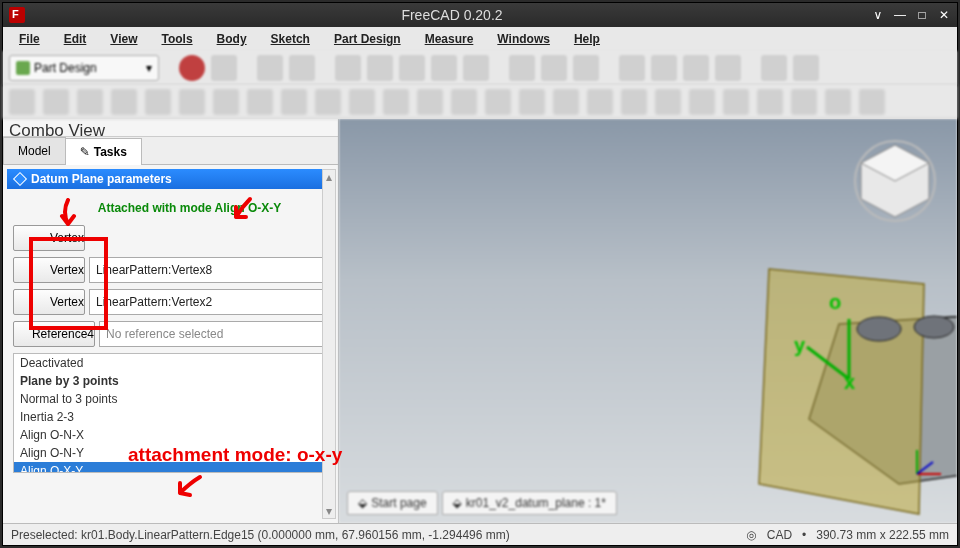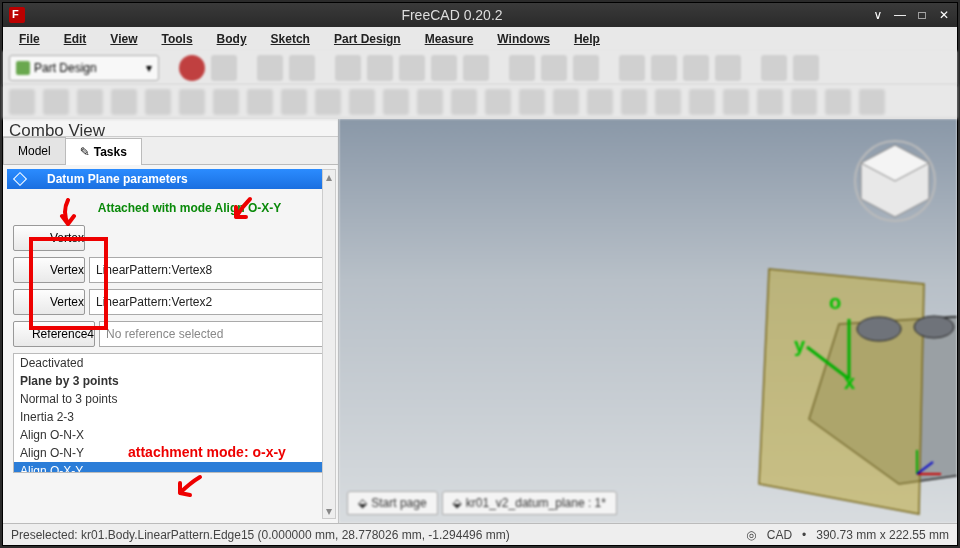--- a/index.html
+++ b/index.html
@@ -17,41 +17,41 @@
 .toolbar2 { height:34px; background:#e8e8e8; border-bottom:1px solid #ccc; display:flex; align-items:center; padding:0 6px; gap:8px; filter:blur(1.5px); }
 .combo { width:150px; height:26px; border:1px solid #aaa; border-radius:3px; background:#f8f8f8; display:flex; align-items:center; padding:0 6px; gap:4px; }
 .tbicon { width:26px; height:26px; background:#d0d0d0; border-radius:3px; }
 .tbsep { width:8px; }
 .main { flex:1; display:flex; overflow:hidden; }
 .sidebar { width:336px; background:#f5f5f5; border-right:1px solid #bbb; display:flex; flex-direction:column; }
 .panel-title { height:18px; padding:2px 6px; font-size:17px; color:#333; border-bottom:1px solid #ccc; }
 .tabs { height:28px; display:flex; border-bottom:1px solid #bbb; background:#eee; }
 .tab { padding:6px 14px; border:1px solid #bbb; border-bottom:none; background:#e4e4e4; margin-right:-1px; display:flex; align-items:center; gap:4px; }
 .tab.active { background:#fff; position:relative; top:1px; }
-.task-header { height:20px; background:linear-gradient(#2b8cff,#1a6fe0); color:#fff; font-weight:bold; padding:3px 8px; display:flex; align-items:center; gap:22px; margin:4px; }
+.task-header { height:20px; background:linear-gradient(#2b8cff,#1a6fe0); color:#fff; font-weight:bold; padding:3px 8px; display:flex; align-items:center; gap:6px; margin:4px; }
 .diamond { width:10px; height:10px; background:#2b8cff; border:1px solid #fff; transform:rotate(45deg); }
 .task-body { padding:2px 10px 6px 10px; }
 .attached-line { color:#0a8a0a; font-weight:bold; text-align:center; padding:6px 0 10px 38px; }
 .ref-row { display:flex; gap:4px; margin-bottom:6px; align-items:center; }
 .ref-btn { width:72px; height:26px; border:1px solid #999; background:linear-gradient(#fdfdfd,#e9e9e9); border-radius:2px; text-align:right; line-height:24px; cursor:pointer; }
 .ref-input { flex:1; height:26px; border:1px solid #aaa; background:#fff; padding:0 6px; line-height:24px; color:#222; }
 .ref-input.grey { color:#888; }
 .redbox { position:absolute; border:4px solid #e00; pointer-events:none; }
 .mode-label { padding:8px 2px 4px 2px; color:#333; }
 .mode-list { border:1px solid #bbb; background:#fff; height:120px; overflow:hidden; }
 .mode-item { padding:2px 6px; color:#333; }
 .mode-item.bold { font-weight:bold; }
 .mode-item.sel { background:#2b7dd8; color:#fff; }
 .viewport { flex:1; background:linear-gradient(#8a98a8 0%, #b8c0c8 40%, #d8dcdf 100%); position:relative; filter:blur(1px); }
 .doc-tabs { position:absolute; bottom:8px; left:8px; display:flex; gap:4px; }
 .doc-tab { background:#f4f4f4; border:1px solid #aaa; border-radius:3px 3px 0 0; padding:4px 10px; display:flex; align-items:center; gap:4px; font-size:11px; color:#333; }
 .navcube { position:absolute; top:18px; right:18px; width:88px; height:88px; }
 .statusbar { height:22px; background:#eee; border-top:1px solid #bbb; display:flex; align-items:center; padding:0 8px; font-size:11px; color:#444; filter:blur(0.6px); }
 .status-right { margin-left:auto; display:flex; gap:10px; align-items:center; }
-.annot { position:absolute; color:#e00; font-weight:bold; font-size:14px; pointer-events:none; font-family:Arial; }
+.annot { position:absolute; color:#e00; font-weight:bold; font-size:19px; pointer-events:none; font-family:Arial; }
 .arrow { position:absolute; pointer-events:none; }
 </style>
 </head>
 <body>
 
 <div class="outer">
   <div class="titlebar">
     <div class="logo"></div>
     <div class="title-text">FreeCAD 0.20.2</div>
     <div class="winbtns">
@@ -235,21 +235,21 @@
           </div>
         <div class="doc-tab">
             <span>⬙</span>
             <span>kr01_v2_datum_plane : 1*</span>
           </div>
       </div>
     </div>
   </div>
 
   <div class="statusbar">
-    <span>Preselected: kr01.Body.LinearPattern.Edge15 (0.000000 mm, 28.778026 mm, -1.294496 mm)</span>
+    <span>Preselected: kr01.Body.LinearPattern.Edge15 (0.000000 mm, 67.960156 mm, -1.294496 mm)</span>
     <div class="status-right">
       <span>◎</span>
       <span>CAD</span>
       <span>•</span>
       <span>390.73 mm x 222.55 mm</span>
     </div>
   </div>
 </div>
 
 <div class="redbox" style="left:29px; top:237px; width:79px; height:93px"></div>

